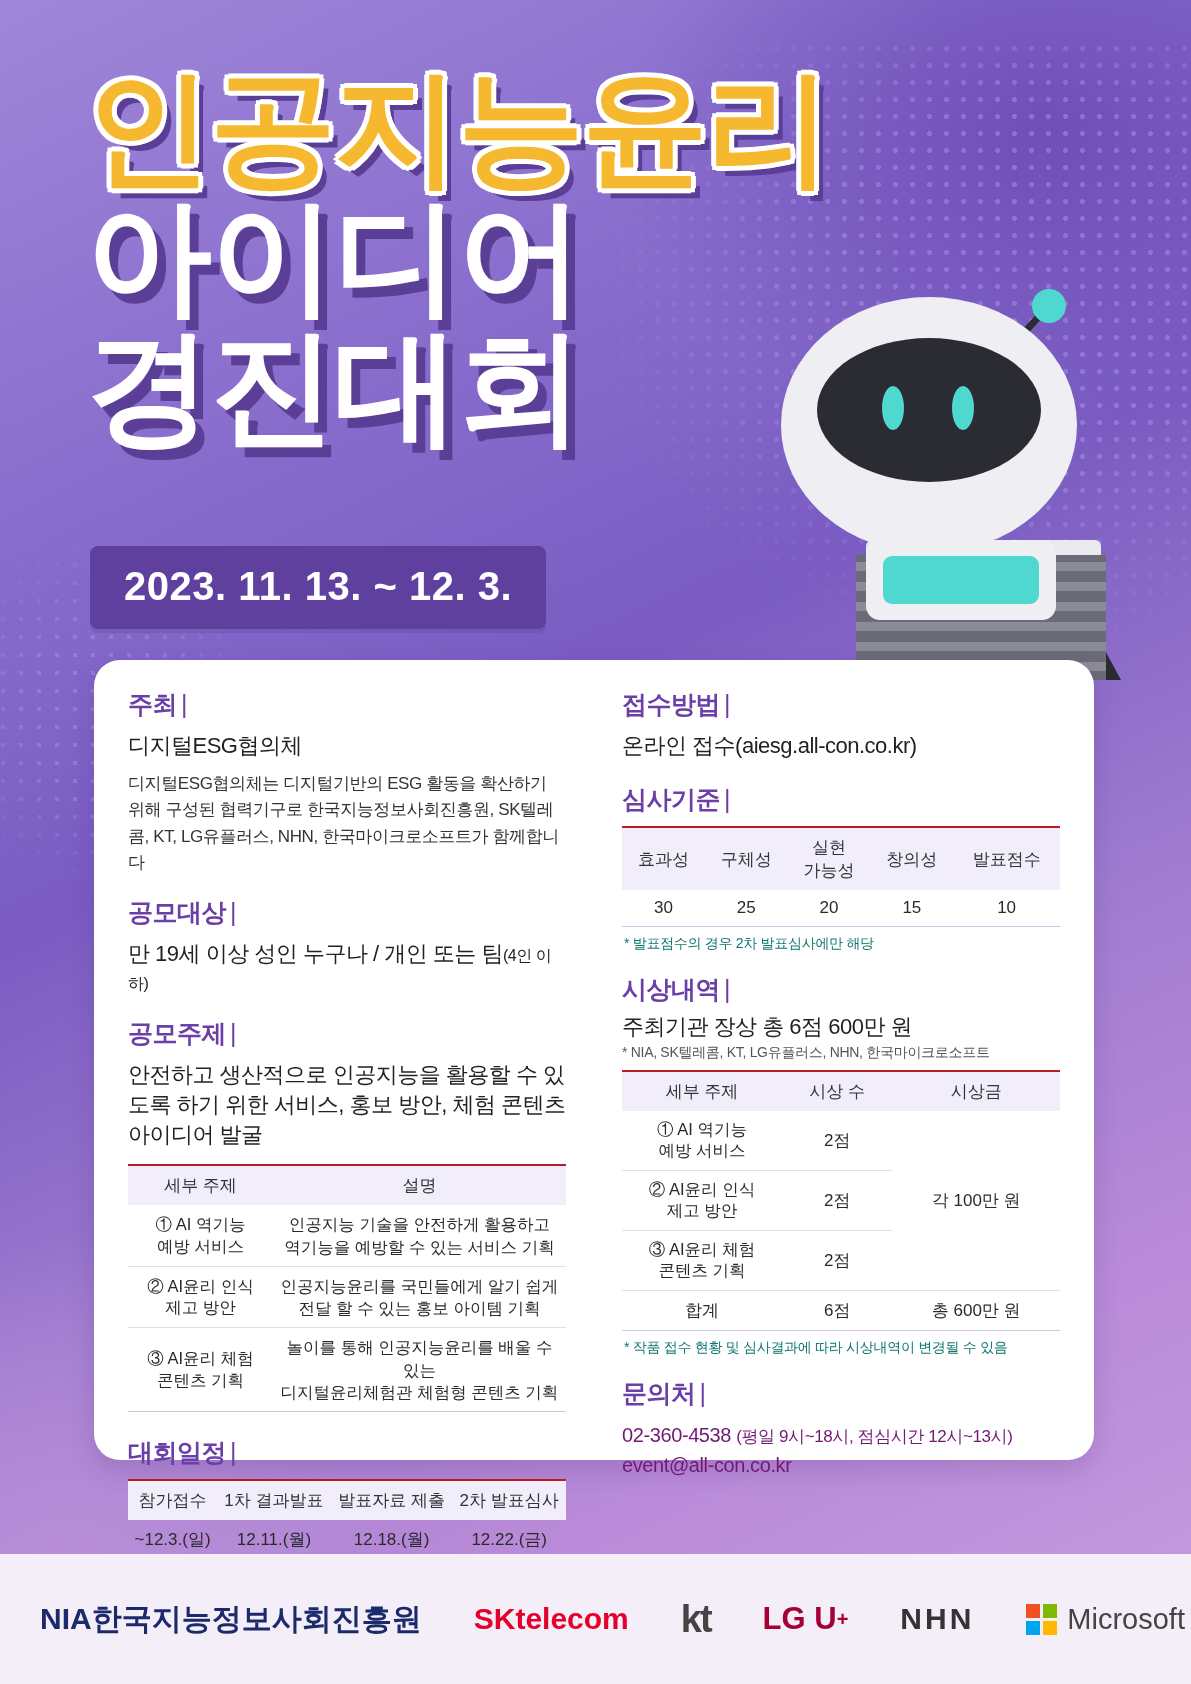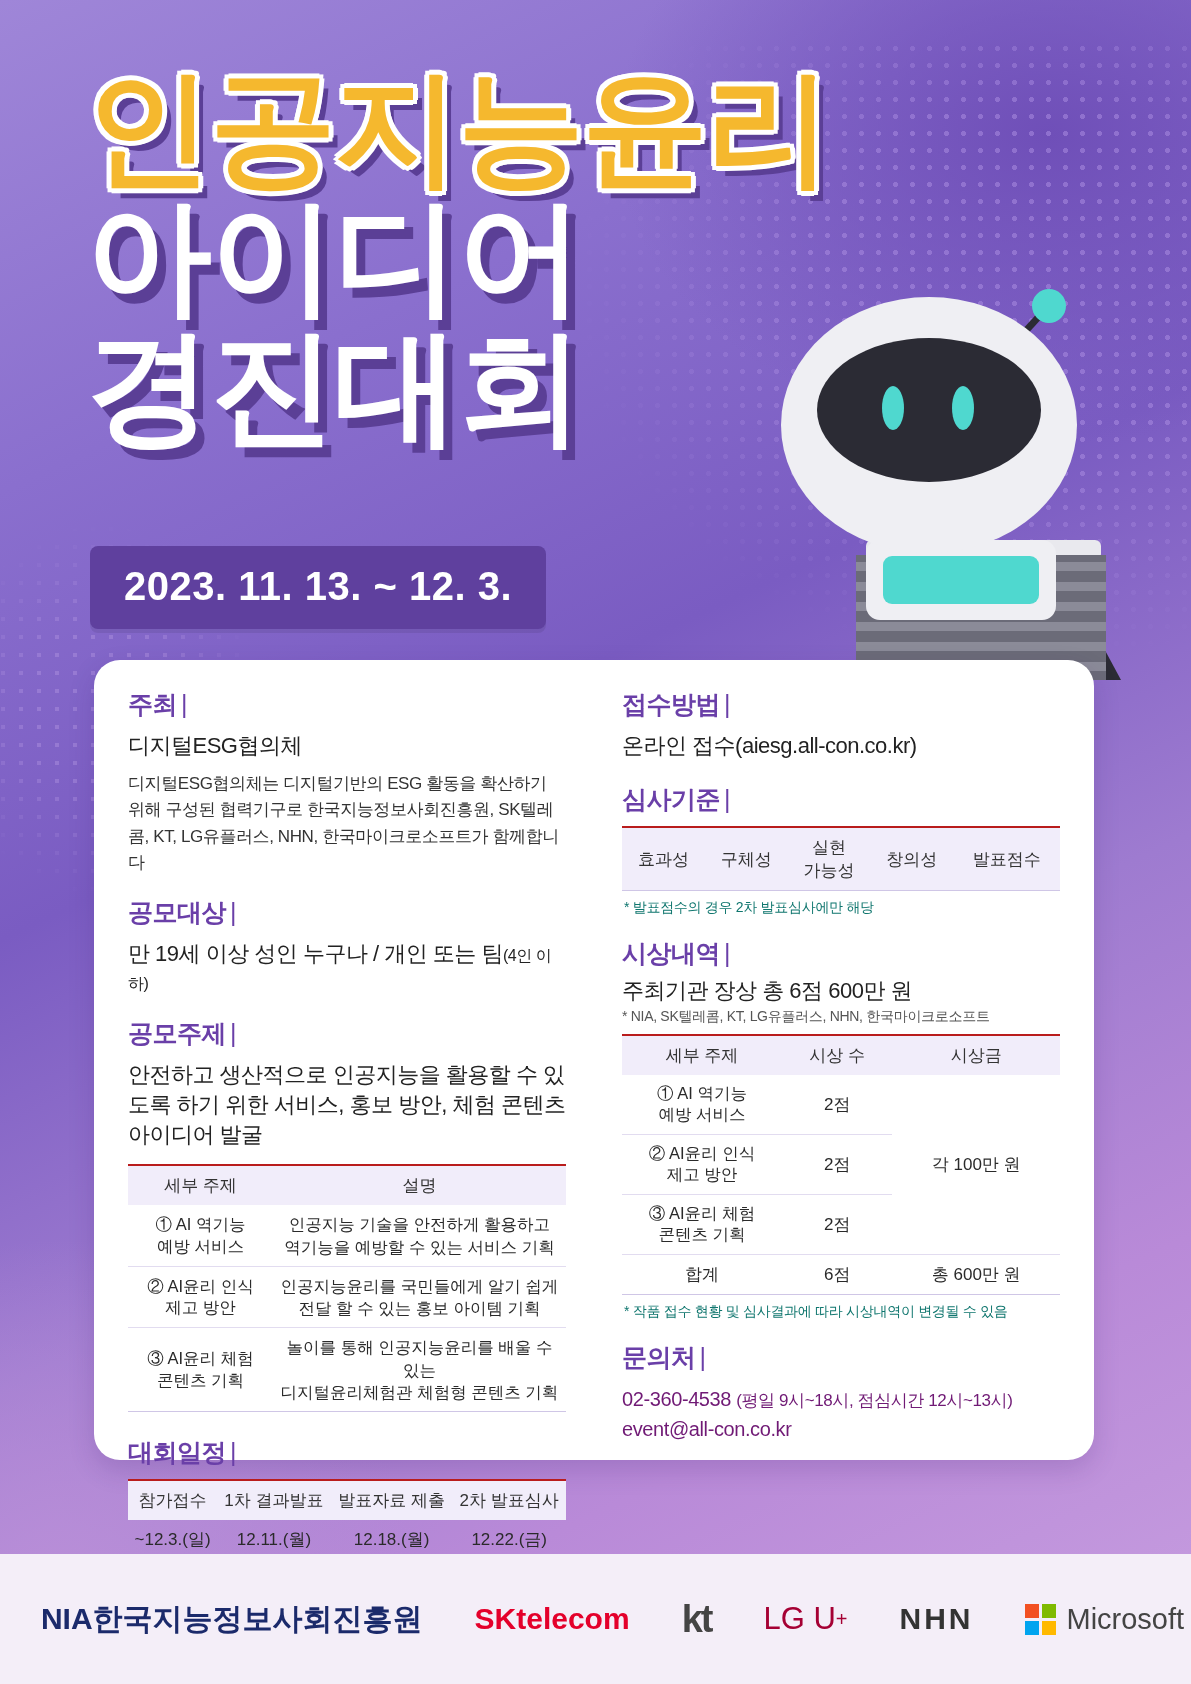--- a/index.html
+++ b/index.html
@@ -126,21 +126,21 @@
   
   .footer {
     position: absolute; left: 0; bottom: 0; width: 1191px; height: 130px;
     background: #f4eef8;
     display: flex; align-items: center; justify-content: center; gap: 52px; padding-left: 34px;
   }
   .logo { display: flex; align-items: center; height: 60px; }
   .logo-nia { font-size: 30px; font-weight: 700; color: #1b2a6b; }
   .logo-sk { font-size: 30px; font-weight: 700; color: #e4002b; position: relative; }
   .logo-kt { font-size: 38px; font-weight: 700; color: #444; letter-spacing: -2px; }
-  .logo-lg { font-size: 31px; font-weight: 400; color: #a50034; }
+  .logo-lg { font-size: 31px; font-weight: 700; color: #a50034; }
   .logo-nhn { font-size: 30px; font-weight: 700; color: #333; letter-spacing: 3px; }
   .logo-ms { display: flex; align-items: center; gap: 10px; font-size: 29px; color: #444; }
   .ms-grid { display: grid; grid-template-columns: 14px 14px; grid-template-rows: 14px 14px; gap: 3px; }
   .ms-grid i { display: block; width: 14px; height: 14px; }
 
   .award-tbl td.k { text-align: center; font-size: 16.5px; line-height: 1.3; width: 160px; }
 </style>
 </head>
 <body>
 
@@ -281,20 +281,27 @@
             <tr>
           <th>효과성</th>
           <th>구체성</th>
           <th>
             <span>실현</span><br>
             <span>가능성</span>
           </th>
           <th>창의성</th>
           <th>발표점수</th>
         </tr>
+        <tr>
+          <td>30</td>
+          <td>25</td>
+          <td>20</td>
+          <td>15</td>
+          <td>10</td>
+        </tr>
       </tbody>
         </table>
       <p class="note">* 발표점수의 경우 2차 발표심사에만 해당</p>
 
       <div class="sec-title tight">
         <span>시상내역</span><span class="bar">|</span>
       </div>
       <p class="lead mb0">주최기관 장상 총 6점 600만 원</p>
       <p class="award-sub">* NIA, SK텔레콤, KT, LG유플러스, NHN, 한국마이크로소프트</p>
 

